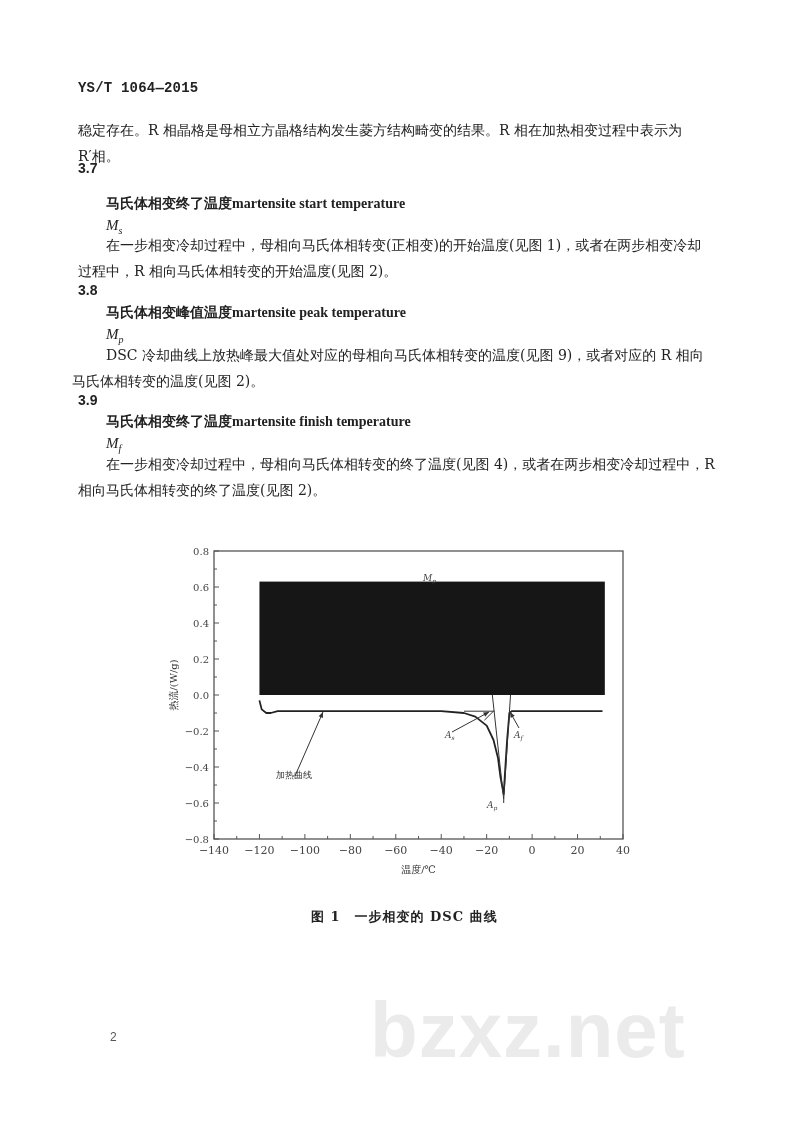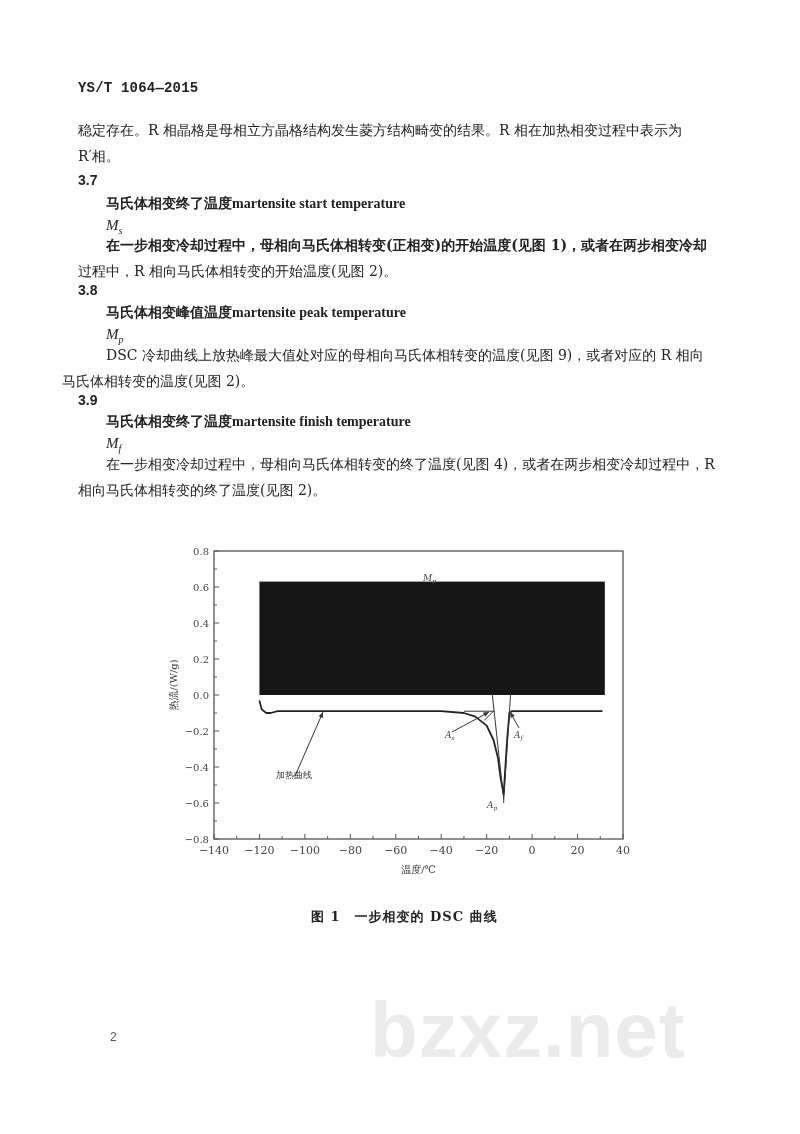--- a/index.html
+++ b/index.html
@@ -19,39 +19,39 @@
   svg text { font-family:"DejaVu Serif",serif; }
 </style>
 </head>
 <body>
 
 <div class="abs hdr">YS/T 1064—2015</div>
 
 <div class="abs p" style="left:78px; top:117px;">稳定存在。R 相晶格是母相立方晶格结构发生菱方结构畸变的结果。R 相在加热相变过程中表示为</div>
 <div class="abs p" style="left:78px; top:143px;">R′相。</div>
 
-<div class="abs num" style="left:78px; top:172px;">3.7</div>
+<div class="abs num" style="left:78px; top:160px;">3.7</div>
 <div class="abs term" style="left:106px; top:195px;">
   <span>马氏体相变终了温度</span><span class="en">martensite start temperature</span>
 </div>
 <div class="abs sym" style="left:106px; top:217px;">
   <span>M</span><sub>s</sub>
 </div>
-<div class="abs p" style="left:106px; top:232px;font-weight:bold;">在一步相变冷却过程中，母相向马氏体相转变(正相变)的开始温度(见图 1)，或者在两步相变冷却</div>
+<div class="abs p" style="left:106px; top:232px;">在一步相变冷却过程中，母相向马氏体相转变(正相变)的开始温度(见图 1)，或者在两步相变冷却</div>
 <div class="abs p" style="left:78px; top:258px;">过程中，R 相向马氏体相转变的开始温度(见图 2)。</div>
 
 <div class="abs num" style="left:78px; top:282px;">3.8</div>
 <div class="abs term" style="left:106px; top:304px;">
   <span>马氏体相变峰值温度</span><span class="en">martensite peak temperature</span>
 </div>
 <div class="abs sym" style="left:106px; top:326px;font-style:italic;">
   <span>M</span><sub>p</sub>
 </div>
 <div class="abs p" style="left:106px; top:342px;">DSC 冷却曲线上放热峰最大值处对应的母相向马氏体相转变的温度(见图 9)，或者对应的 R 相向</div>
-<div class="abs p" style="left:62px; top:368px;">马氏体相转变的温度(见图 2)。</div>
+<div class="abs p" style="left:72px; top:368px;">马氏体相转变的温度(见图 2)。</div>
 
 <div class="abs num" style="left:78px; top:392px;">3.9</div>
 <div class="abs term" style="left:106px; top:413px;">
   <span>马氏体相变终了温度</span><span class="en">martensite finish temperature</span>
 </div>
 <div class="abs sym" style="left:106px; top:435px;">
   <span>M</span><sub>f</sub>
 </div>
 <div class="abs p" style="left:106px; top:451px;">在一步相变冷却过程中，母相向马氏体相转变的终了温度(见图 4)，或者在两步相变冷却过程中，R</div>
 <div class="abs p" style="left:78px; top:477px;">相向马氏体相转变的终了温度(见图 2)。</div>

